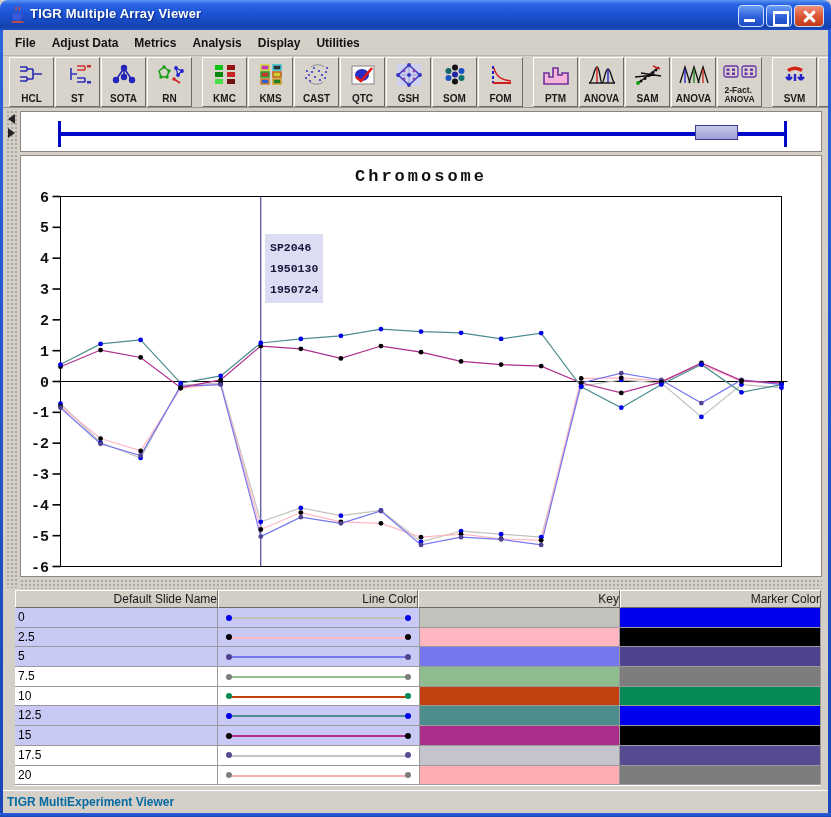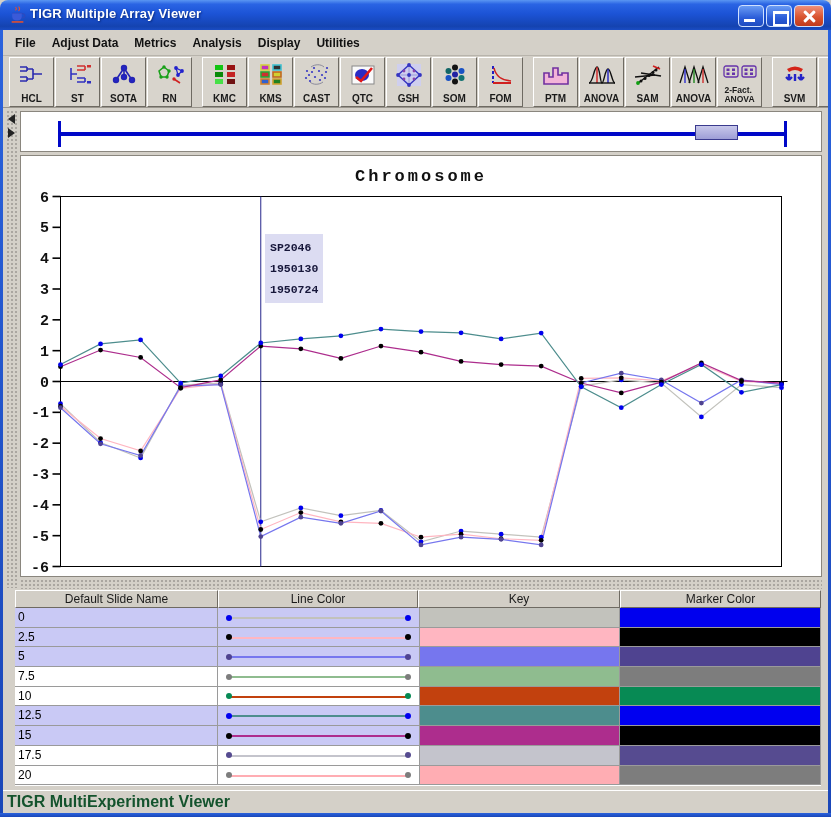--- a/index.html
+++ b/index.html
@@ -54,33 +54,33 @@
   #slider-thumb{top:13px;width:43px;height:15px;background:linear-gradient(180deg,#c8c8ea,#9e9ed6);
     border:1px solid #3a3a8e;}
   
   #chart-panel{left:20px;top:155px;width:802px;height:422px;background:#fff;border:1px solid #8a867e;}
   #chart-tooltip{left:244px;top:78px;background:#dcdcf2;padding:3px 5px;
     font-family:"Liberation Mono","DejaVu Sans Mono",monospace;font-weight:bold;
     font-size:11.5px;color:#16163a;line-height:21px;white-space:pre;}
   
   #table-wrap{left:15px;top:590px;width:806px;height:196px;background:#fff;font-size:12px;}
   .t-row{display:flex;width:806px;}
-  .th{height:18px;line-height:16px;text-align:center;background:#d2cec6;color:#1a1a1a;
+  .th{height:18px;line-height:16px;text-align:right;background:#d2cec6;color:#1a1a1a;
     border-top:1px solid #fff;border-left:1px solid #fff;
     border-right:1px solid #6e6a62;border-bottom:1px solid #6e6a62;box-sizing:border-box;}
   .td{height:19.7px;box-sizing:border-box;border-right:1px solid #9a9a9a;border-bottom:1px solid #9a9a9a;
     position:relative;overflow:hidden;}
   .td.name{padding-left:3px;line-height:19px;color:#000;}
   .c0{width:203px;} .c1{width:202px;} .c2{width:200px;} .c3{width:201px;}
   .key-line{position:absolute;left:10px;right:10px;top:9px;height:2px;}
   .key-dot{position:absolute;top:6.5px;width:6px;height:6px;border-radius:50%;}
   
   #statusbar{left:3px;top:790px;width:825px;height:23px;background:#d4d0c8;
     border-top:1px solid #fff;display:flex;align-items:center;}
-  #status-text{font-size:16px;font-weight:bold;color:#14532d;padding-left:4px;}
+  #status-text{font-size:12px;font-weight:bold;color:#0369a1;padding-left:4px;}
   .noint{user-select:none;}
 </style>
 </head>
 <body>
 
 <div id="window">
 
   <div class="abs frame" style="left:0;top:30px;width:3px;height:783px;"></div>
   <div class="abs frame" style="left:828px;top:30px;width:3px;height:783px;"></div>
   <div class="abs frame" style="left:0;top:813px;width:831px;height:4px;"></div>

